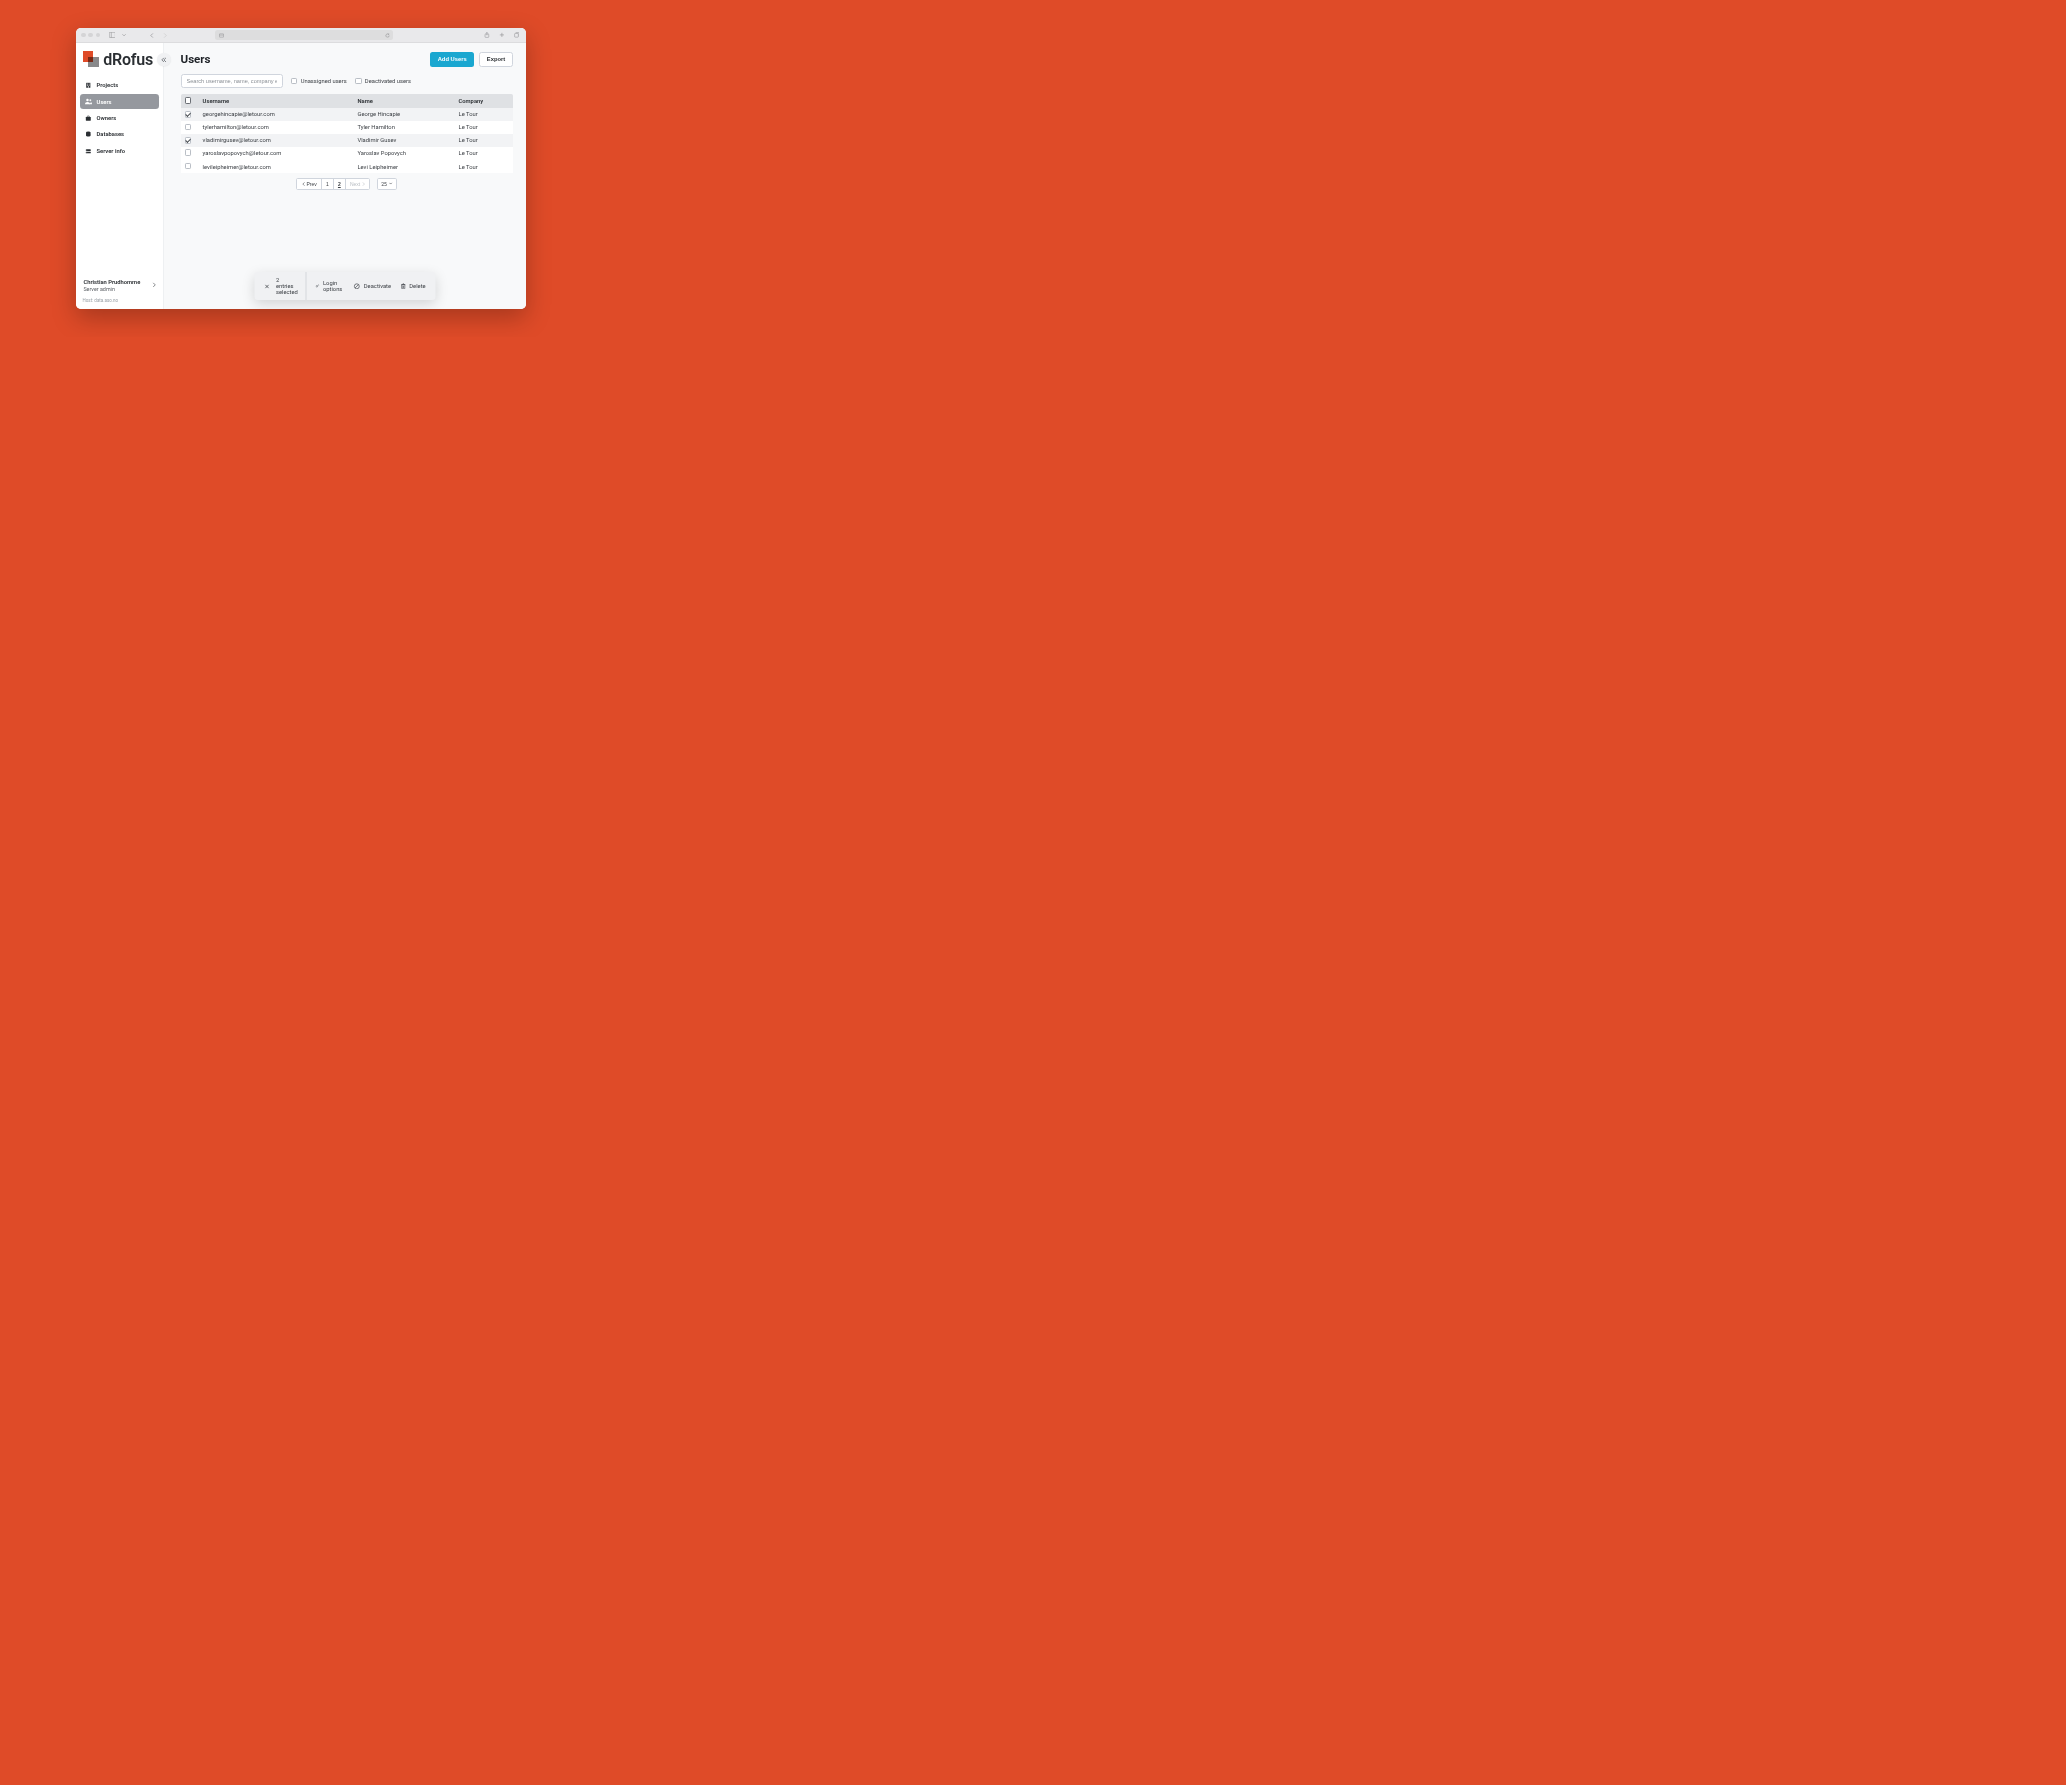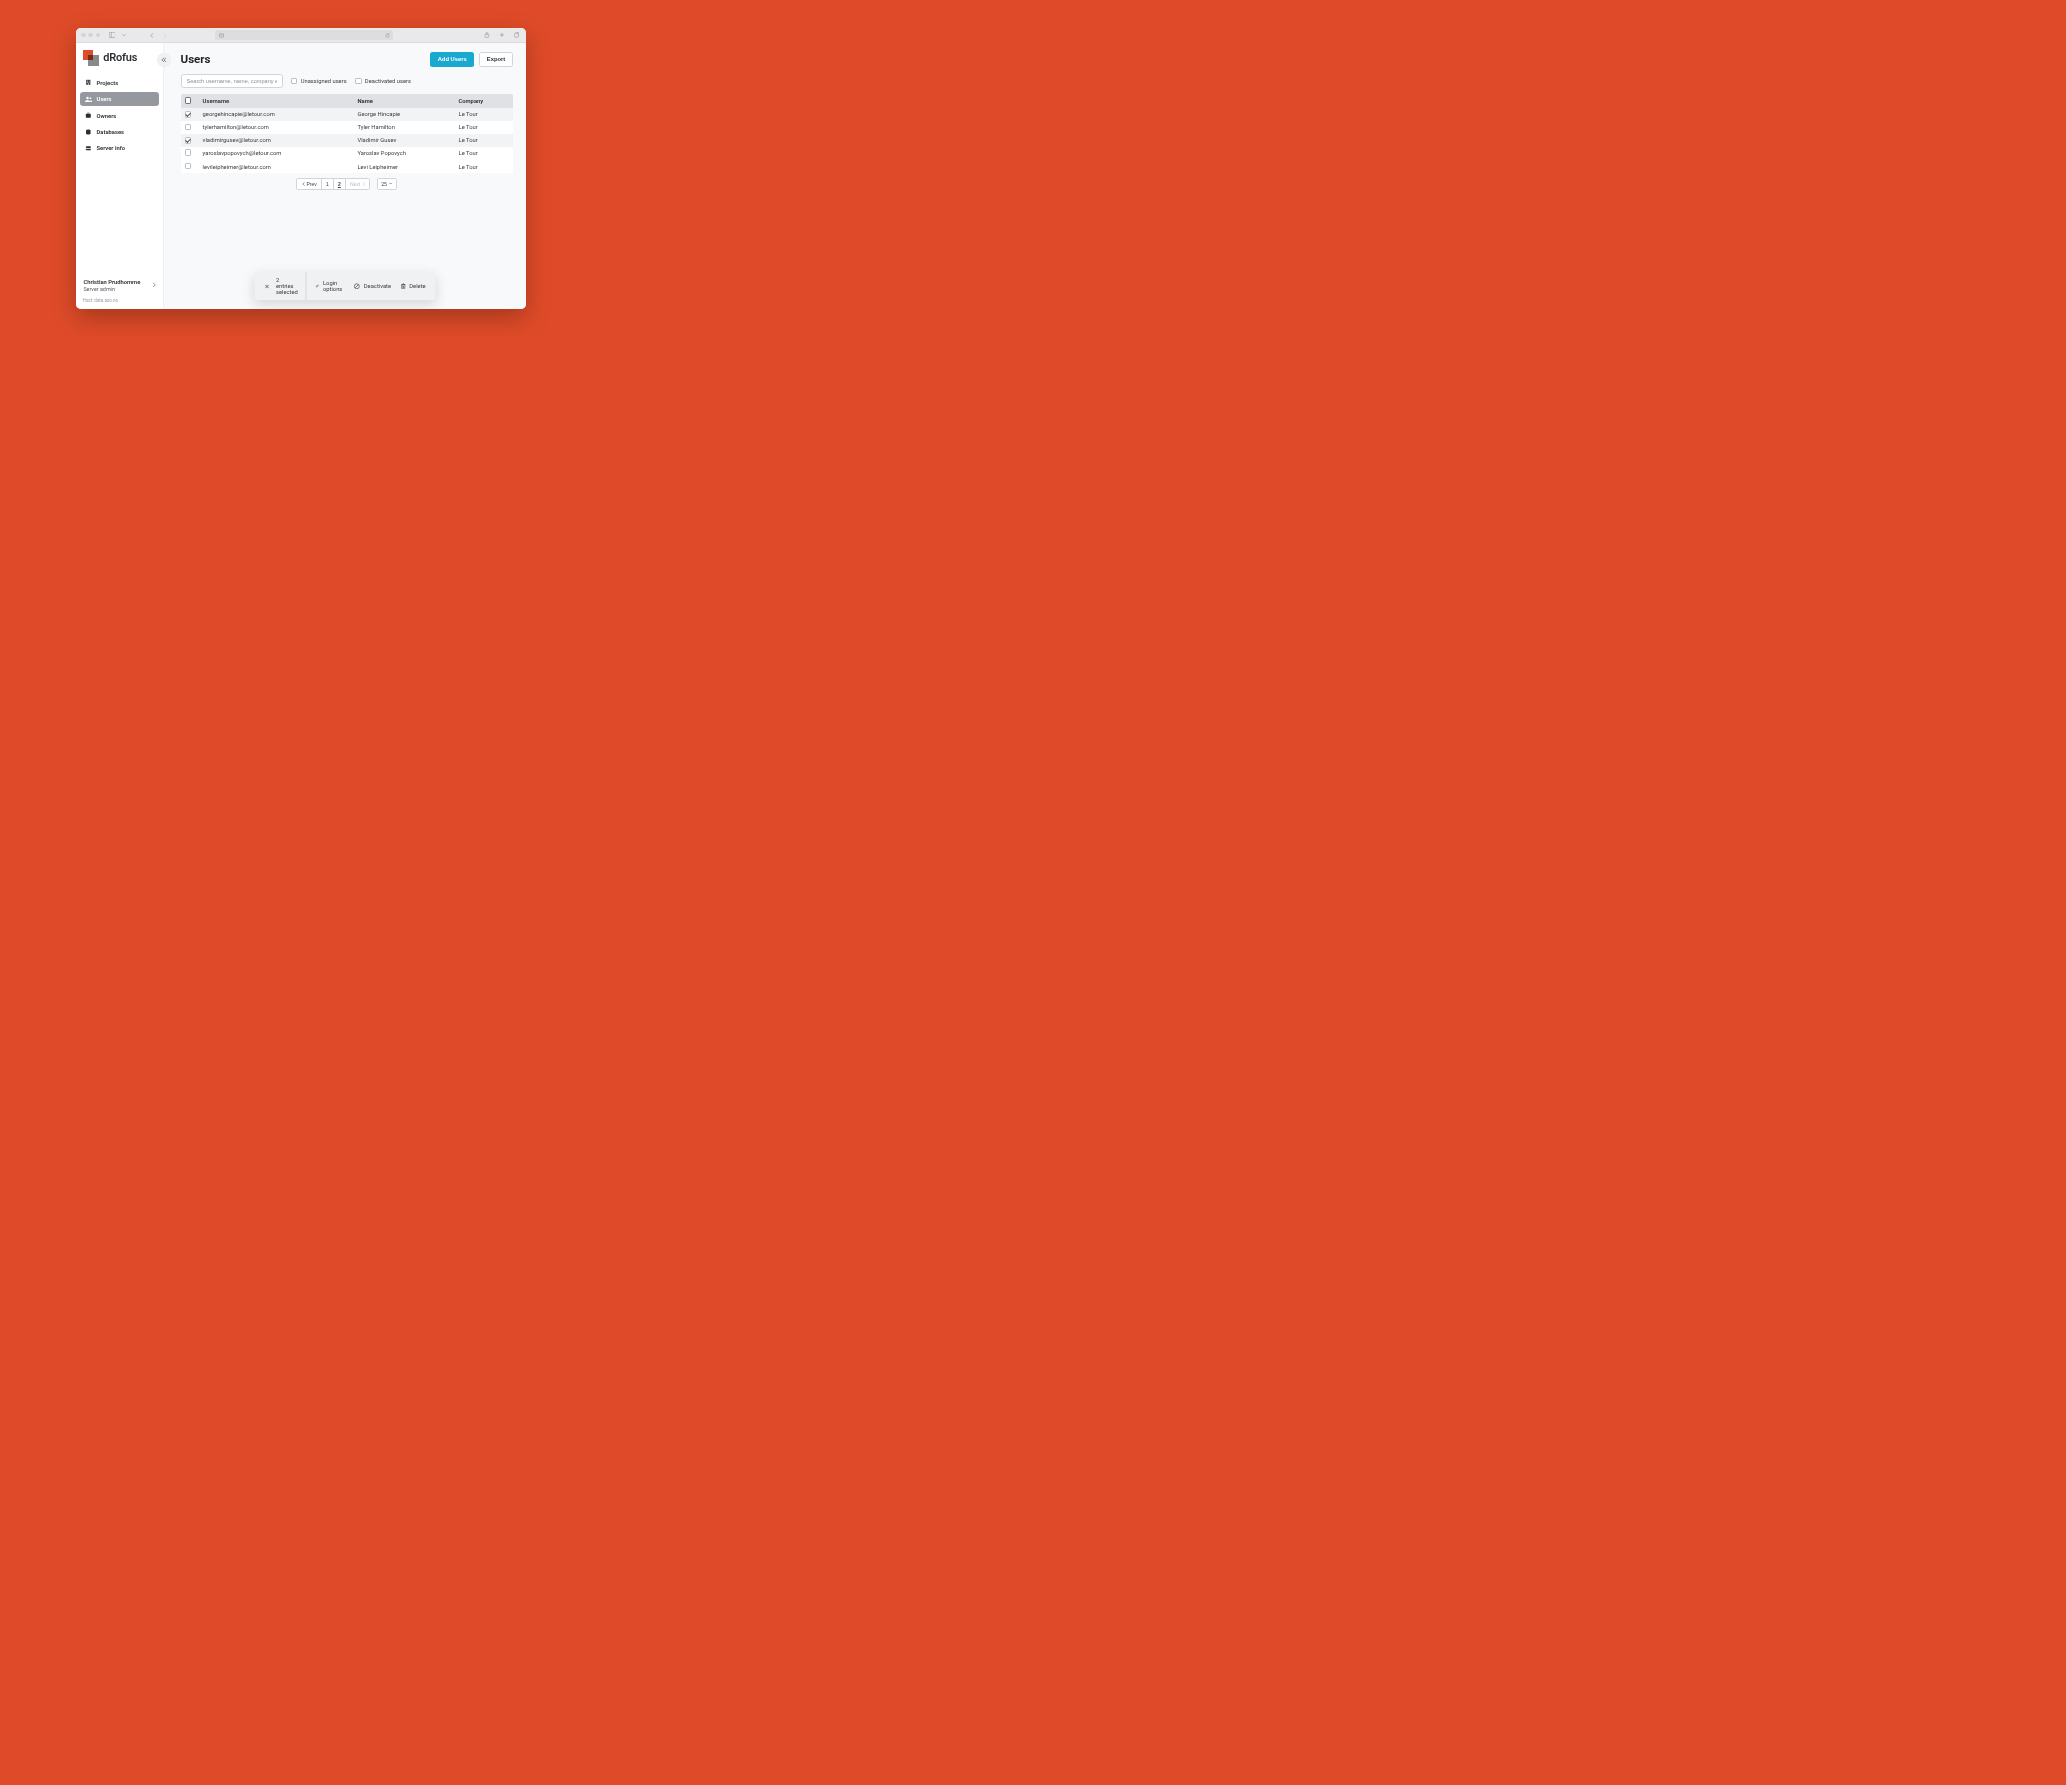--- a/index.html
+++ b/index.html
@@ -59,21 +59,21 @@
   }
   .logo {
     display:flex; align-items:center; gap:4.1px;
     padding: 0 2.5px 7.4px 2.5px;
   }
   .logo-mark {
     width: 16.5px; height: 16.5px; position:relative;
   }
   .logo-mark .sq1 { position:absolute; left:0; top:0; width:10.7px; height:10.7px; background:#df4b28; }
   .logo-mark .sq2 { position:absolute; right:0; bottom:0; width:10.7px; height:10.7px; background:#7b7c7e; opacity:0.9; mix-blend-mode:multiply;}
-  .logo-text { font-size: 11px; font-weight:600; color:#2b2f33; letter-spacing:-0.2px;}
+  .logo-text { font-size: 16px; font-weight:600; color:#2b2f33; letter-spacing:-0.2px;}
   .nav { display:flex; flex-direction:column; gap:1.7px; margin-top:1.7px;}
   .nav-item {
     display:flex; align-items:center; gap:4.1px;
     padding: 4.1px 5px;
     border-radius:3.3px;
     color:#2b2f33;
     font-weight:600; font-size:5.8px;
     cursor:pointer;
   }
   .nav-item.active { background:#95989e; color:#fff; }

